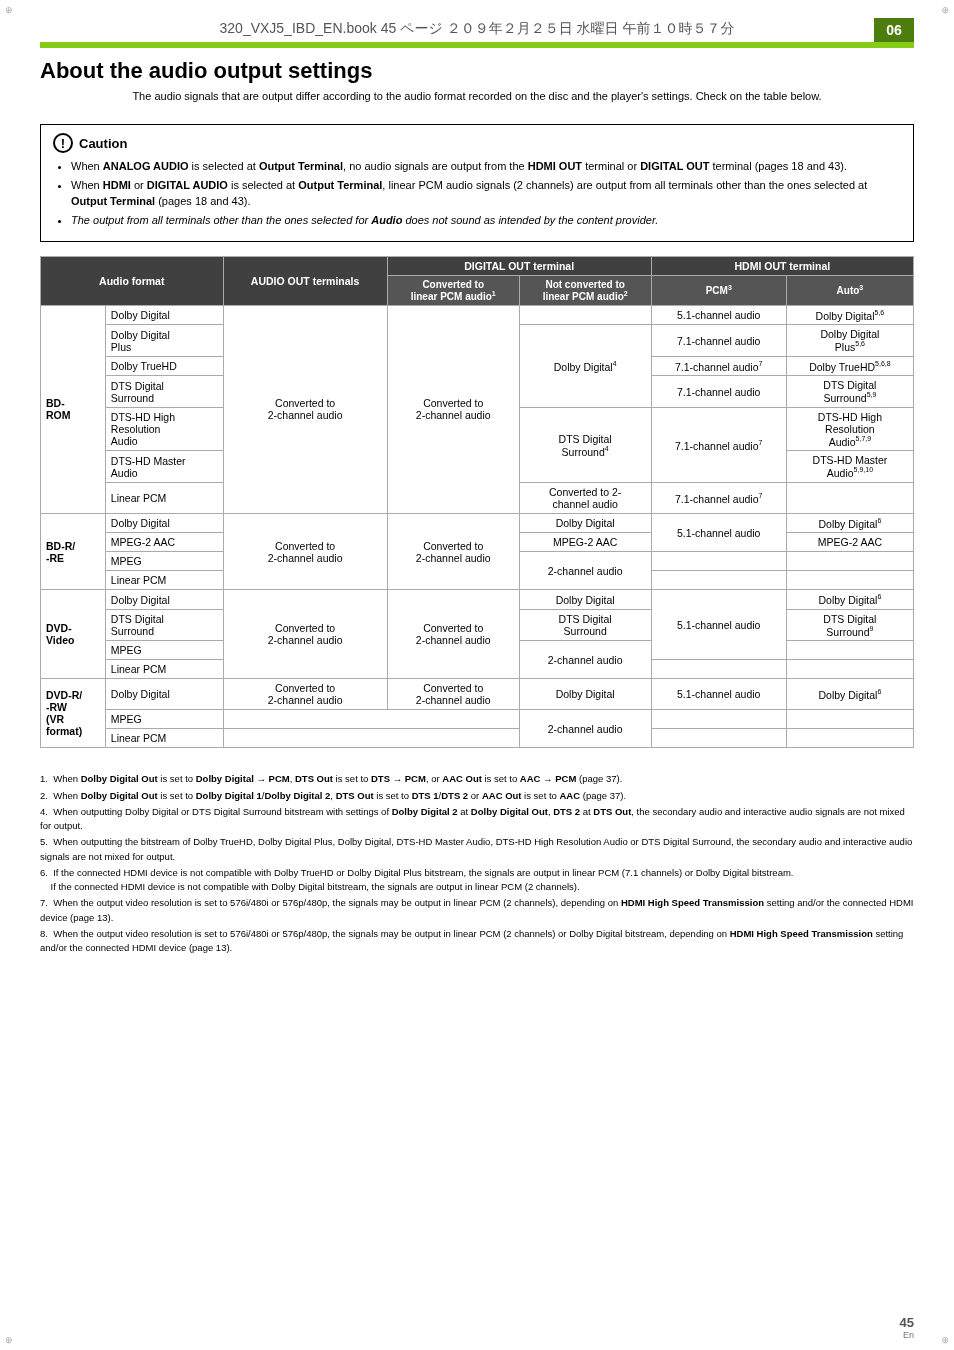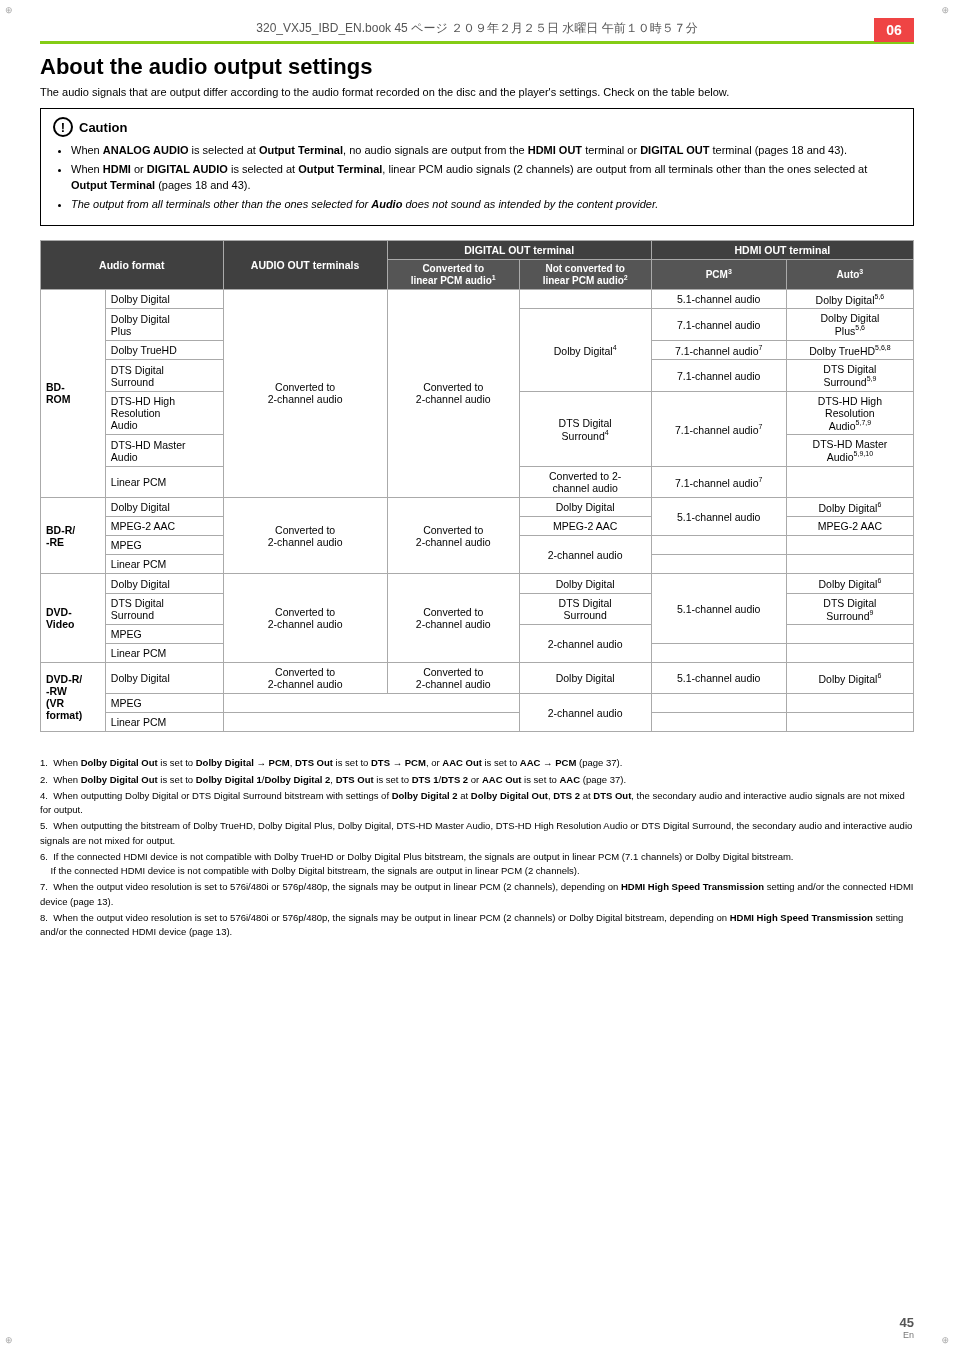--- a/index.html
+++ b/index.html
@@ -8,51 +8,52 @@
       font-size: 11px;
       background: #fff;
       color: #000;
       width: 954px;
       min-height: 1350px;
       padding: 20px 40px;
       position: relative;
     }
 
     .page-header-line {
-      font-size: 12px;
+      font-size: 14px;
       color: #555;
       text-align: center;
       margin-bottom: 8px;
-      border-bottom: 3px solid #84cc16;
+      border-bottom: 6px solid #84cc16;
       padding-bottom: 4px;
     }
 
     .page-number-badge {
       position: absolute;
       top: 18px;
       right: 40px;
-      background: #ef4444;
+      background: #4d7c0f;
       color: #fff;
       font-size: 14px;
       font-weight: bold;
       padding: 4px 10px;
       min-width: 40px;
       text-align: center;
     }
 
     h1.section-title {
       font-size: 22px;
       font-weight: bold;
       margin-bottom: 6px;
       margin-top: 10px;
     }
 
     .intro-text {
       font-size: 11px;
-      margin-bottom: 10px;
+      margin-bottom: 22px;
+      text-align: center;
     }
 
     .caution-box {
       border: 1px solid #000;
       padding: 8px 12px;
       margin-bottom: 14px;
       position: relative;
     }
 
     .caution-header {

